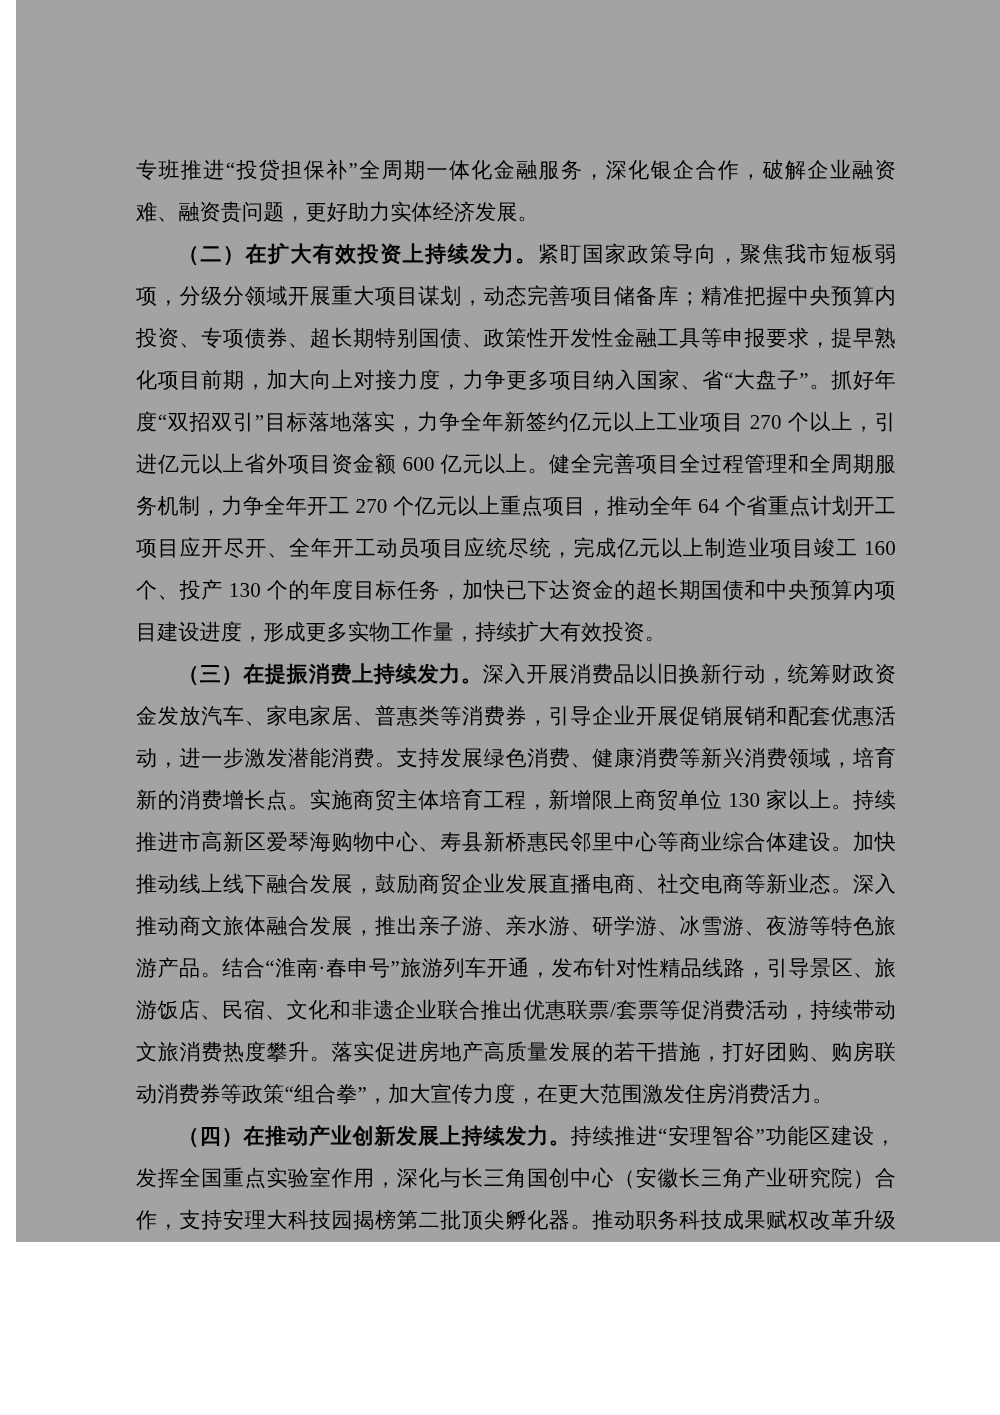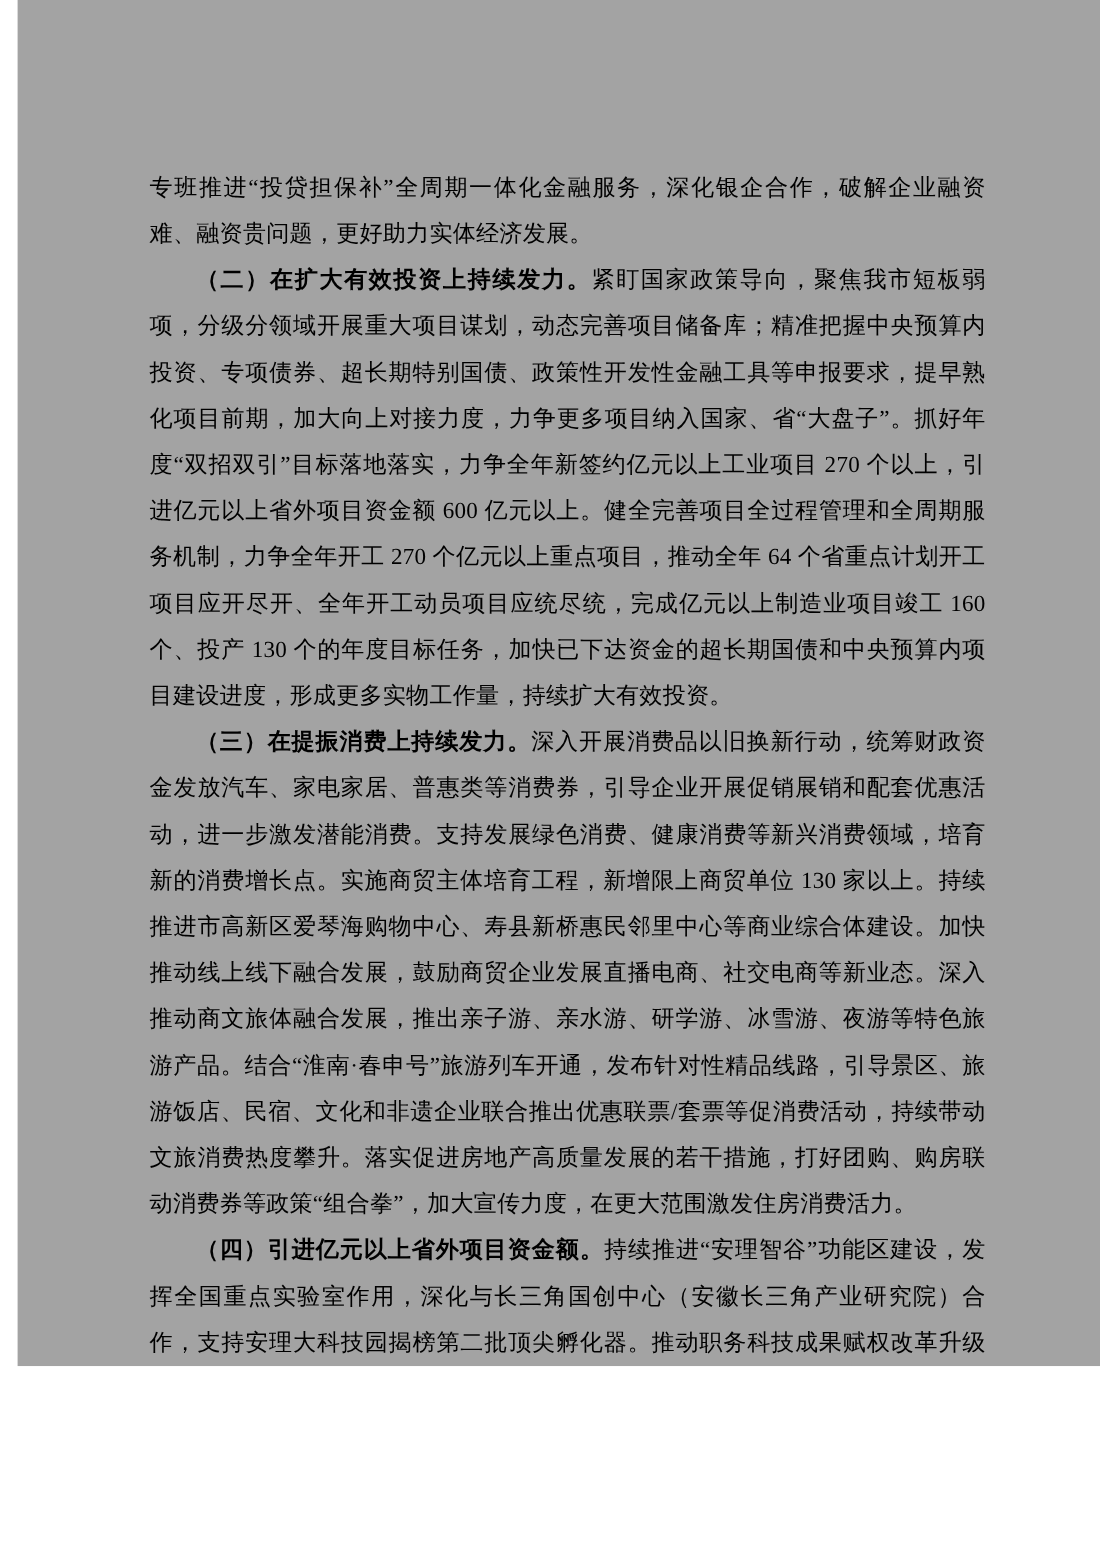--- a/index.html
+++ b/index.html
@@ -50,16 +50,16 @@
   }
 </style>
 </head>
 <body>
 
 <div class="page">
   <div class="content">
     <p class="para"><span>专班推进“投贷担保补”全周期一体化金融服务，深化银企合作，破解企业融资难、融资贵问题，更好助力实体经济发展。</span></p>
     <p class="para indent"><span class="lead">（二）在扩大有效投资上持续发力。</span><span>紧盯国家政策导向，聚焦我市短板弱项，分级分领域开展重大项目谋划，动态完善项目储备库；精准把握中央预算内投资、专项债券、超长期特别国债、政策性开发性金融工具等申报要求，提早熟化项目前期，加大向上对接力度，力争更多项目纳入国家、省“大盘子”。抓好年度“双招双引”目标落地落实，力争全年新签约亿元以上工业项目 270 个以上，引进亿元以上省外项目资金额 600 亿元以上。健全完善项目全过程管理和全周期服务机制，力争全年开工 270 个亿元以上重点项目，推动全年 64 个省重点计划开工项目应开尽开、全年开工动员项目应统尽统，完成亿元以上制造业项目竣工 160 个、投产 130 个的年度目标任务，加快已下达资金的超长期国债和中央预算内项目建设进度，形成更多实物工作量，持续扩大有效投资。</span></p>
     <p class="para indent"><span class="lead">（三）在提振消费上持续发力。</span><span>深入开展消费品以旧换新行动，统筹财政资金发放汽车、家电家居、普惠类等消费券，引导企业开展促销展销和配套优惠活动，进一步激发潜能消费。支持发展绿色消费、健康消费等新兴消费领域，培育新的消费增长点。实施商贸主体培育工程，新增限上商贸单位 130 家以上。持续推进市高新区爱琴海购物中心、寿县新桥惠民邻里中心等商业综合体建设。加快推动线上线下融合发展，鼓励商贸企业发展直播电商、社交电商等新业态。深入推动商文旅体融合发展，推出亲子游、亲水游、研学游、冰雪游、夜游等特色旅游产品。结合“淮南·春申号”旅游列车开通，发布针对性精品线路，引导景区、旅游饭店、民宿、文化和非遗企业联合推出优惠联票/套票等促消费活动，持续带动文旅消费热度攀升。落实促进房地产高质量发展的若干措施，打好团购、购房联动消费券等政策“组合拳”，加大宣传力度，在更大范围激发住房消费活力。</span></p>
-    <p class="para indent"><span class="lead">（四）引进亿元以上省外项目资金额。</span><span>持续推进“安理智谷”功能区建设，发挥全国重点实验室作用，深化与长三角国创中心（安徽长三角产业研究院）合作，支持安理大科技园揭榜第二批顶尖孵化器。推动职务科技成果赋权改革升级扩面，持续推进安徽省“科技副总”选派和淮南市“双创之星”人才培育。加快推动制造业数字化转型，坚持“点线面”协同，以场景为切入点提升数字化转型水平，培育国家级高标准数字园</span></p>
+    <p class="para indent"><span class="lead">（四）在推动产业创新发展上持续发力。</span><span>持续推进“安理智谷”功能区建设，发挥全国重点实验室作用，深化与长三角国创中心（安徽长三角产业研究院）合作，支持安理大科技园揭榜第二批顶尖孵化器。推动职务科技成果赋权改革升级扩面，持续推进安徽省“科技副总”选派和淮南市“双创之星”人才培育。加快推动制造业数字化转型，坚持“点线面”协同，以场景为切入点提升数字化转型水平，培育国家级高标准数字园</span></p>
   </div>
   <div class="page-number">19</div>
 </div>
 
 </body></html>

